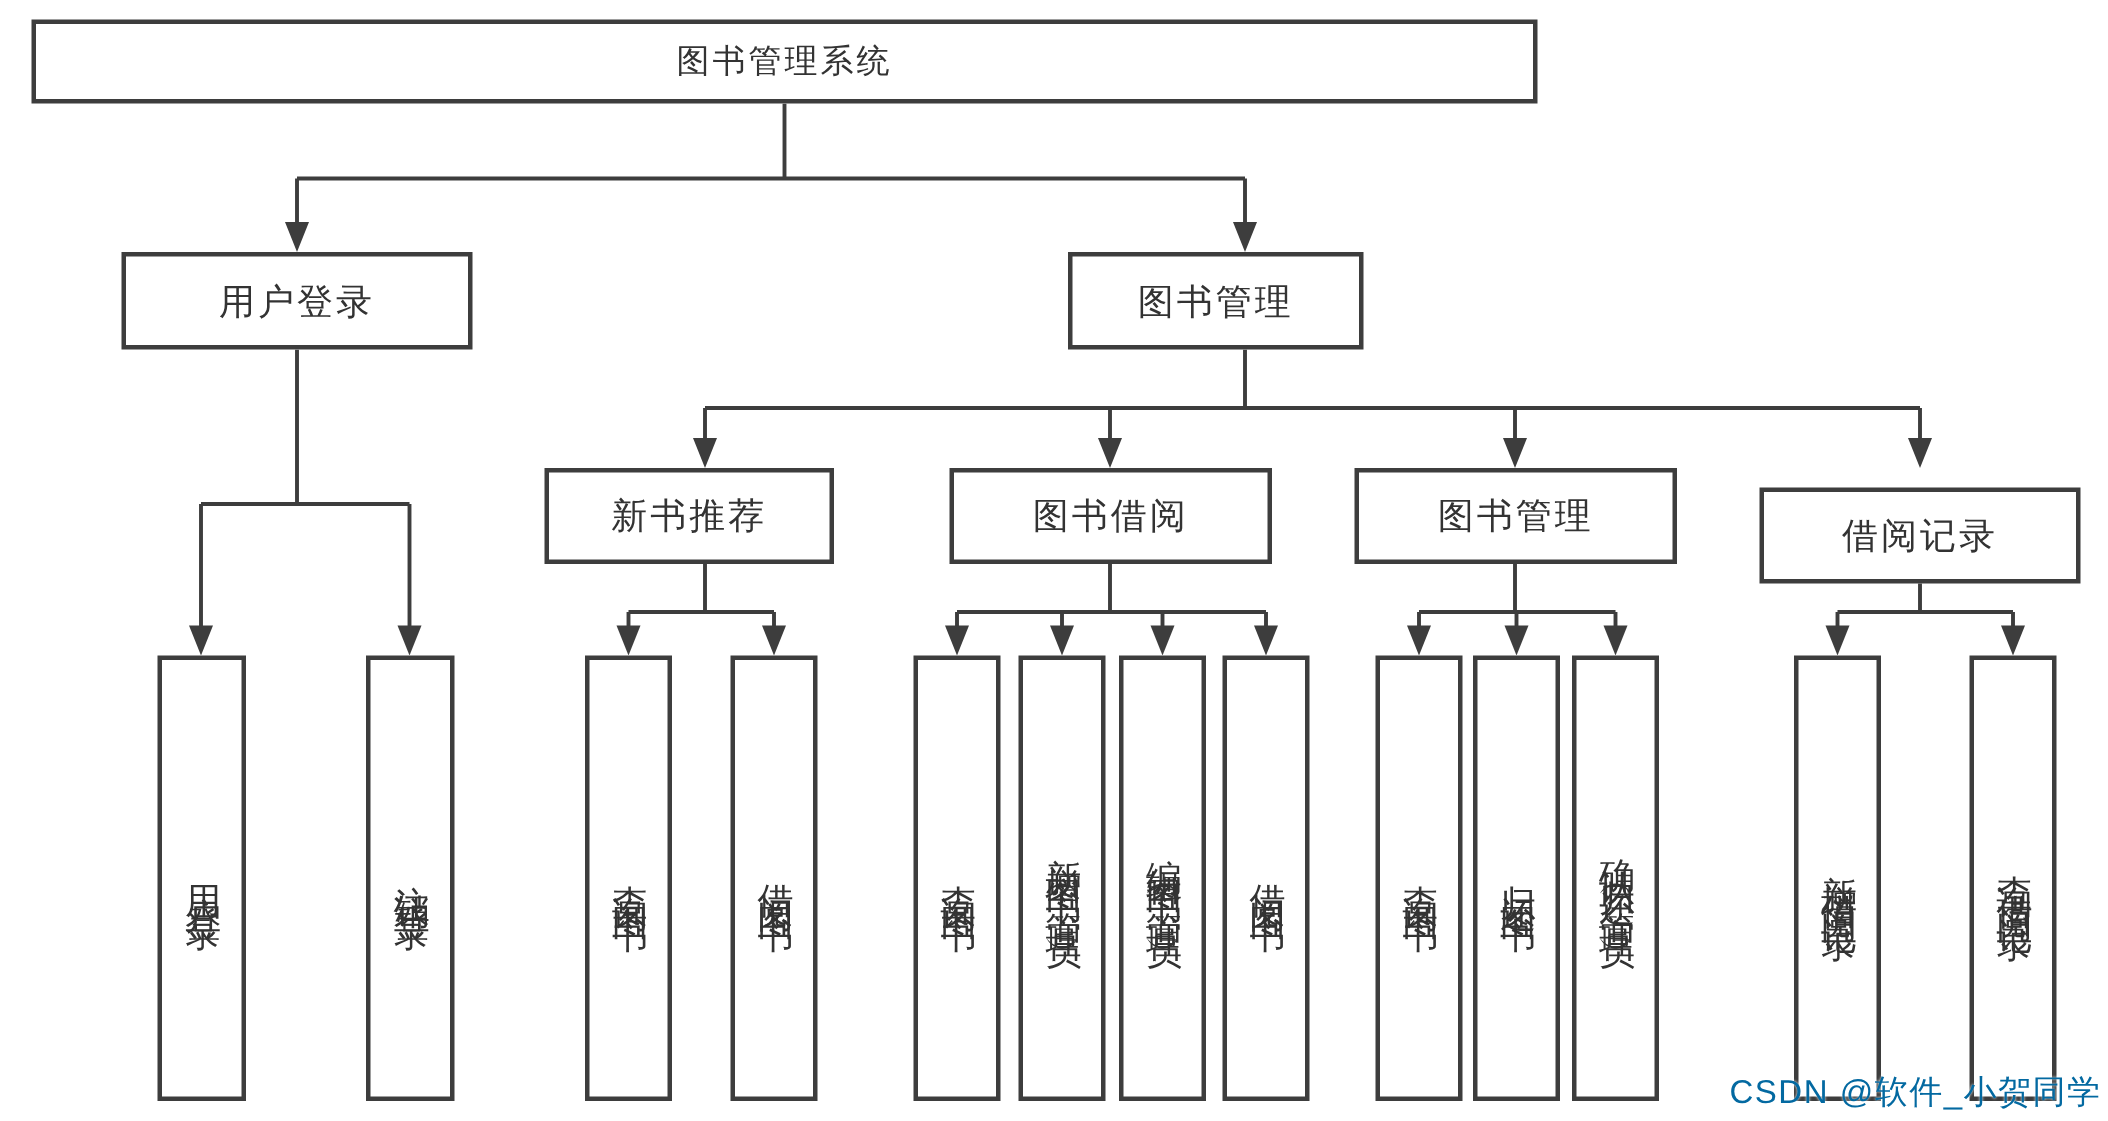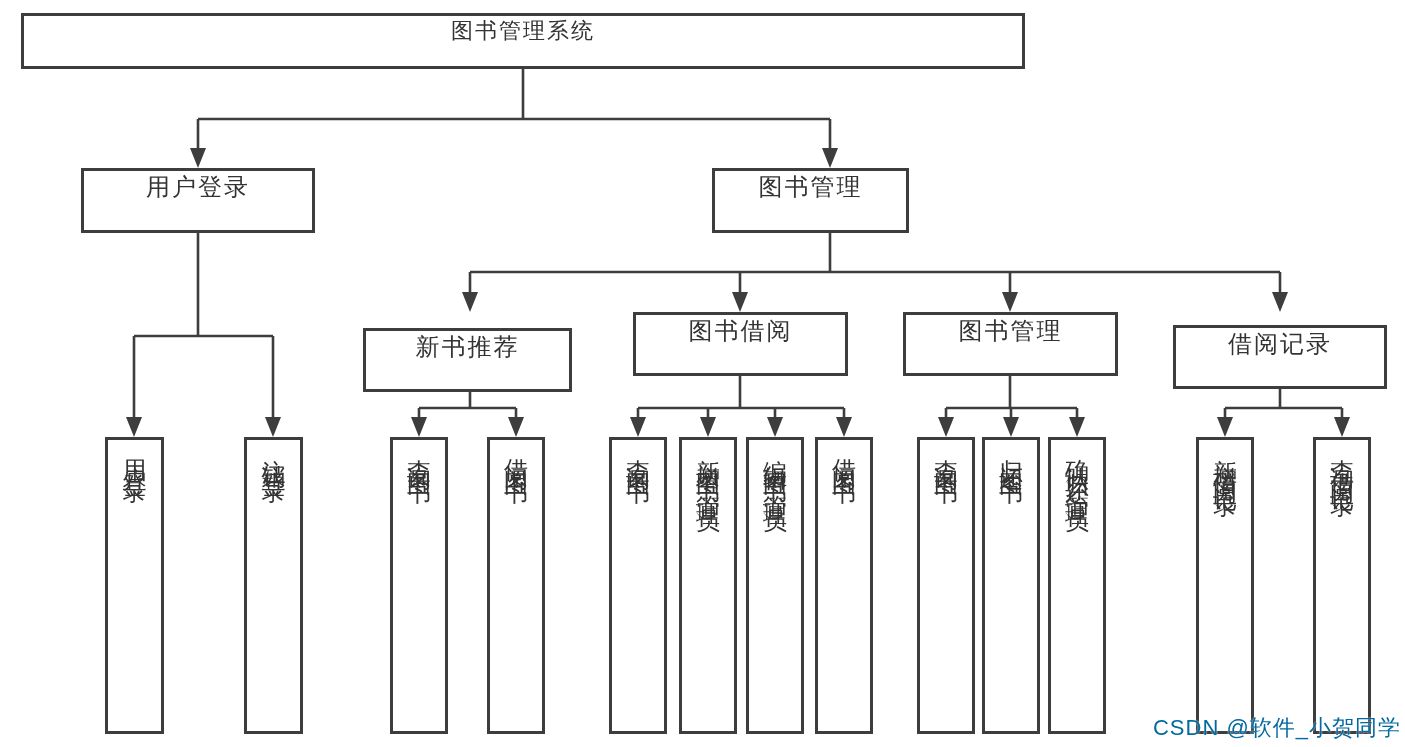--- a/index.html
+++ b/index.html
@@ -13,21 +13,21 @@
   }
   svg.connectors { position: absolute; left: 0; top: 0; width: 1405px; height: 747px; }
   svg.connectors path { stroke: #3d3d3d; stroke-width: 2.6; fill: none; }
   svg.connectors polygon { fill: #3d3d3d; stroke: none; }
   .box {
     position: absolute;
     background: #ffffff;
     border: 3px solid #3d3d3d;
     box-sizing: border-box;
     display: flex;
-    align-items: flex-start;
+    align-items: center;
     justify-content: center;
     color: #333333;
   }
   .box.h span { font-size: 24px; letter-spacing: 2px; white-space: nowrap; }
   .box.root span { font-size: 22px; letter-spacing: 2px; }
   .box.v span {
     writing-mode: vertical-rl;
     text-orientation: mixed;
     font-size: 24px;
     letter-spacing: 0.3em;
@@ -130,21 +130,21 @@
     <span>图书管理系统</span>
   </div>
 
   <div class="box h" style="left:81px; top:168px; width:234px; height:65px;">
     <span>用户登录</span>
   </div>
   <div class="box h" style="left:712px; top:168px; width:197px; height:65px;">
     <span>图书管理</span>
   </div>
 
-  <div class="box h" style="left:363px; top:328px; width:209px; height:64px;">
+  <div class="box h" style="left:363px; top:312px; width:193px; height:64px;">
     <span>新书推荐</span>
   </div>
   <div class="box h" style="left:633px; top:312px; width:215px; height:64px;">
     <span>图书借阅</span>
   </div>
   <div class="box h" style="left:903px; top:312px; width:215px; height:64px;">
     <span>图书管理</span>
   </div>
   <div class="box h" style="left:1173px; top:325px; width:214px; height:64px;">
     <span>借阅记录</span>

